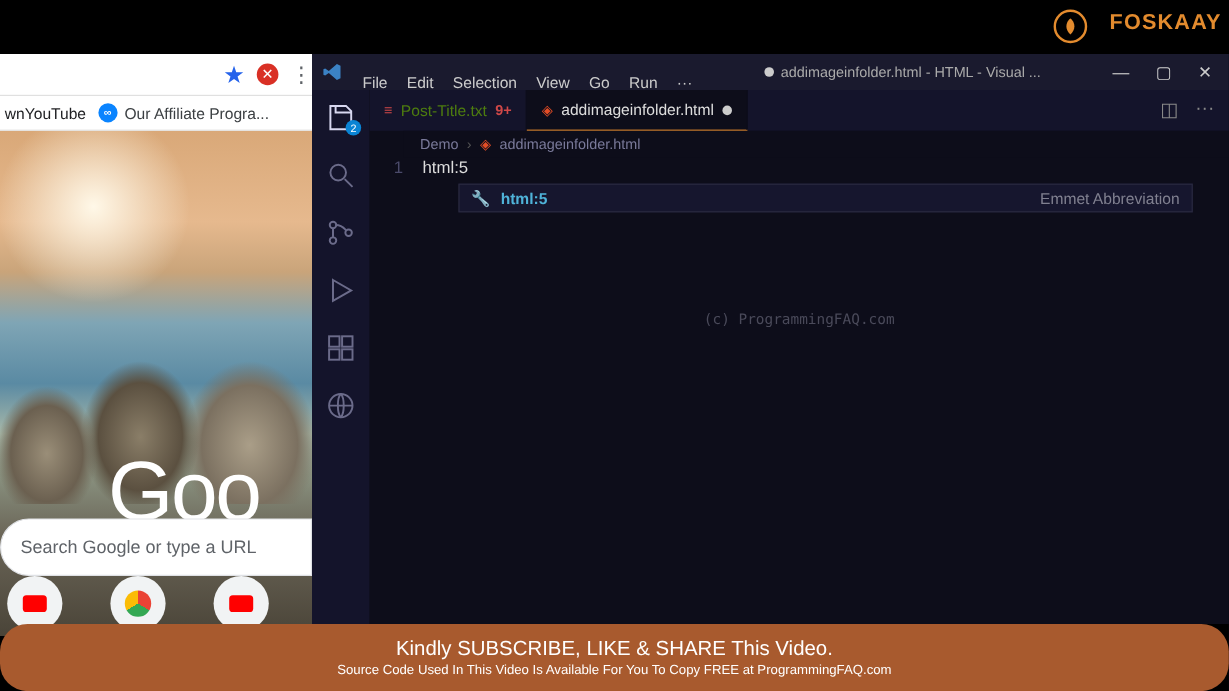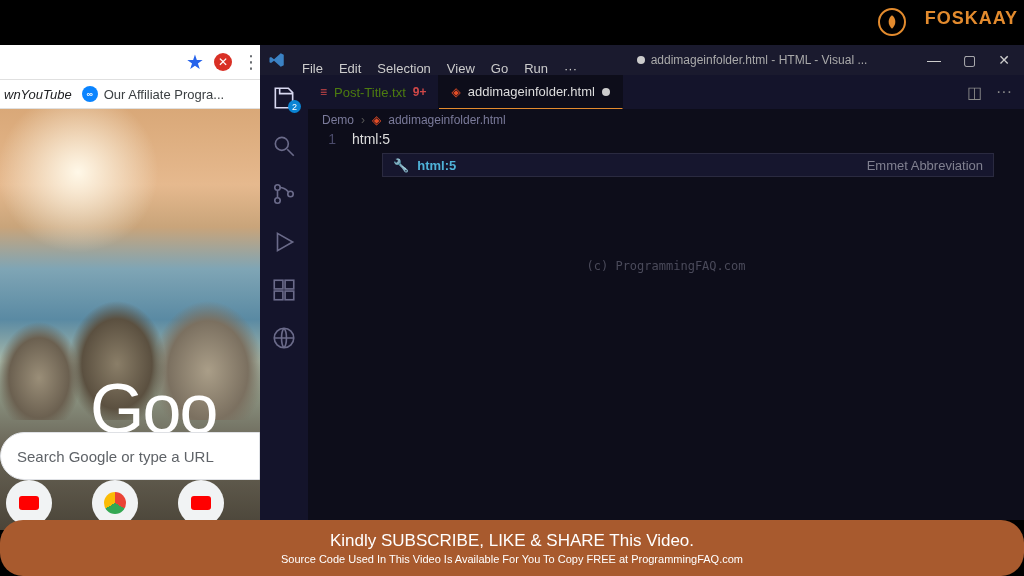--- a/index.html
+++ b/index.html
@@ -9,21 +9,21 @@
   .brand-icon { width:28px; height:28px; border:2px solid #e38b2e; border-radius:50%; display:flex; align-items:center; justify-content:center; }
   .brand-icon svg { fill:#e38b2e; }
   .brand-text { color:#e38b2e; font-weight:700; font-size:18px; letter-spacing:1px; }
 
   .chrome { position:absolute; top:45px; left:0; width:260px; height:485px; background:#fff; display:flex; flex-direction:column; }
   .chrome-tabs { height:34px; background:#fff; display:flex; align-items:center; padding-left:4px; gap:10px; }
   .star { color:#2563eb; font-size:20px; }
   .x-red { width:18px; height:18px; background:#d93025; border-radius:50%; display:flex; align-items:center; justify-content:center; color:#fff; font-size:12px; }
   .dots3 { color:#5f6368; font-size:18px; }
   .chrome-bm { height:30px; border-top:1px solid #e0e0e0; border-bottom:1px solid #e0e0e0; display:flex; align-items:center; gap:10px; padding:0 4px; font-size:13px; color:#3c4043; }
-  .bm-yt { color:#202124;font-style:italic; }
+  .bm-yt { color:#202124; }
   .bm-aff { display:flex; align-items:center; gap:6px; }
   .bm-aff-icon { width:16px; height:16px; background:#0a84ff; border-radius:50%; display:flex; align-items:center; justify-content:center; color:#fff; font-size:9px; font-weight:700; }
   .chrome-body { flex:1; position:relative; overflow:hidden; }
   .bg-img { position:absolute; inset:0;
     background:
       radial-gradient(circle at 30% 15%, #fff8e8 0%, rgba(255,248,232,0) 20%),
       linear-gradient(180deg, #d9a878 0%, #e6b98e 18%, #c9a47a 28%, #7fa5b5 38%, #5a8aa3 50%, #a8b8a8 60%, #8a9280 68%, #6b6658 80%, #4a4438 100%);
   }
   .rocks { position:absolute; bottom:110px; left:0; right:0; height:140px;
     background:
@@ -59,21 +59,21 @@
   .tab.active { background:#0d0d1a; border-bottom:1px solid #e38b2e; }
   .tab-txt { color:#4d7c0f; }
   .tab-bdg { color:#d04848; font-size:12px; font-weight:600; }
   .tab-html { color:#ddd; }
   .h5-icon { color:#e44d26; font-size:12px; }
   .txt-icon { color:#d04848; font-size:12px; }
   .mod-dot { width:8px; height:8px; background:#ccc; border-radius:50%; }
   .tab-actions { margin-left:auto; display:flex; gap:14px; padding-right:12px; color:#888; }
   .tab-actions span { cursor:pointer; }
 
-  .breadcrumb { height:22px; background:#0d0d1a; display:flex; align-items:center; padding-left:14px; gap:7px; font-size:12px; color:#7a7a9a; }
+  .breadcrumb { height:22px; background:#0d0d1a; display:flex; align-items:center; padding-left:14px; gap:7px; font-size:12px; color:#7a7a9a;margin-left:28px; }
   .breadcrumb .sep { color:#555; }
 
   .code { flex:1; position:relative; font-family: Consolas, Menlo, monospace; font-size:14px; }
   .line { display:flex; }
   .ln { width:44px; text-align:right; padding-right:16px; color:#4a4a6a; user-select:none; }
   .lc { color:#ddd; }
   .suggest { position:absolute; top:22px; left:74px; right:30px; height:24px; background:#16162e; border:1px solid #2a2a40; display:flex; align-items:center; padding:0 10px; gap:8px; font-size:13px; }
   .suggest-icon { color:#888; }
   .suggest-label { color:#4fb3d9; font-weight:600; }
   .suggest-hint { margin-left:auto; color:#808090; font-family: Liberation Sans, sans-serif; }

